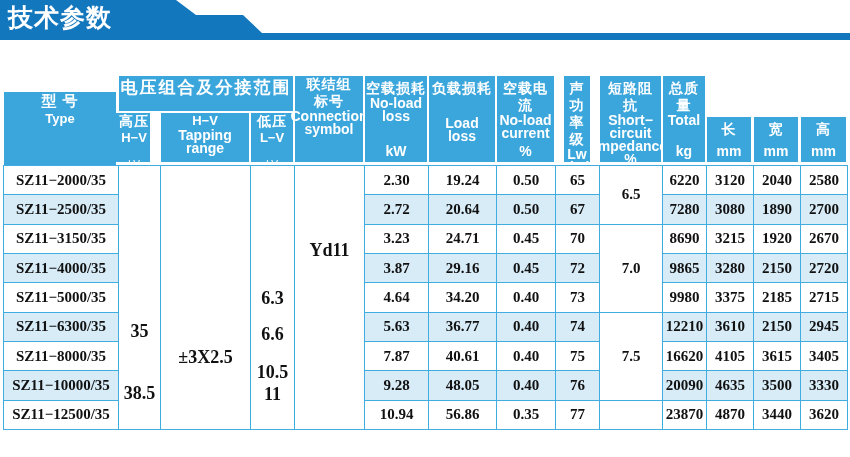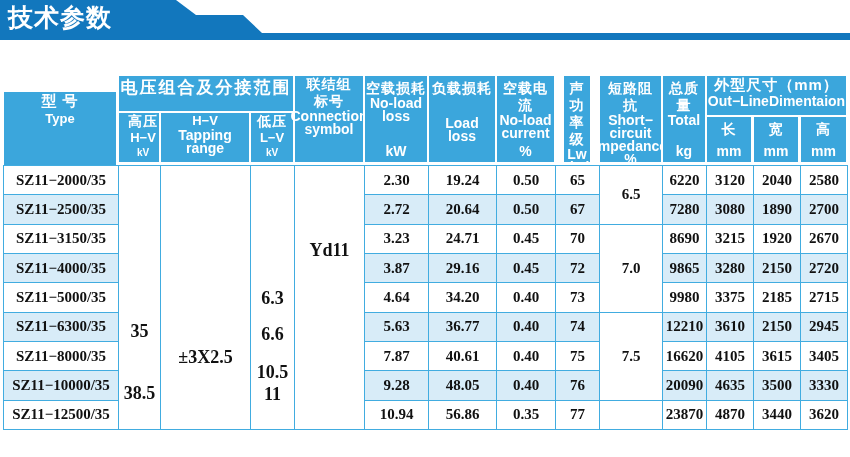--- a/index.html
+++ b/index.html
@@ -15,21 +15,21 @@
              font-size:15px;white-space:nowrap;}
 
   
   .hc{position:absolute;background:#3BA6DC;color:#fff;display:flex;flex-direction:column;
       align-items:center;justify-content:flex-start;text-align:center;box-sizing:border-box;}
   .hc .zh{font-weight:bold;font-size:14px;line-height:17px;letter-spacing:1px;}
   .hc .zhbig{font-weight:bold;font-size:17px;letter-spacing:2px;}
   .hc .zhmid{font-weight:bold;font-size:15px;letter-spacing:1px;}
   .hc .en{font-weight:bold;font-size:14px;line-height:13px;}
   .hc .enmid{font-weight:bold;font-size:13px;line-height:16px;}
-  .hc .unit{font-weight:bold;font-size:10px;line-height:13px;}
+  .hc .unit{font-weight:normal;font-size:10px;line-height:13px;margin-top:12px;}
   .hc .push{margin-top:auto;}
   .hc.pad{padding:4px 1px;}
 
   
   #dtable{position:absolute;left:3px;top:165px;width:844px;height:265px;
           border-collapse:collapse;table-layout:fixed;}
   #dtable td{border:1.5px solid #41ACE0;text-align:center;vertical-align:middle;
              font-family:"Liberation Serif",serif;font-weight:bold;font-size:15px;
              color:#111;padding:0;background:#fff;}
   #dtable tbody tr:nth-child(even) td{background:#D8ECF8;}
@@ -51,21 +51,21 @@
 
   <div class="hc" style="left:4px;top:92px;width:112px;height:106px;">
     <div class="zhmid">型  号</div>
     <div class="enmid">Type</div>
   </div>
 
   <div class="hc" style="left:119px;top:76px;width:174px;height:35px;">
     <div class="zhbig">电压组合及分接范围</div>
   </div>
 
-  <div class="hc" style="left:119px;top:113px;width:40px;height:49px;padding-left:8px;">
+  <div class="hc" style="left:110px;top:113px;width:40px;height:49px;padding-left:8px;">
     <div class="zh">高压</div>
     <div class="enmid">H−V</div>
     <div class="unit">kV</div>
   </div>
 
   <div class="hc" style="left:161px;top:113px;width:88px;height:49px;">
     <div class="enmid">H−V</div>
     <div class="en">Tapping range</div>
   </div>
 
@@ -118,24 +118,20 @@
     <div class="en push">%</div>
   </div>
 
   <div class="hc pad" style="left:663px;top:76px;width:42px;height:86px;">
     <div class="zh">总质</div>
     <div class="zh">量</div>
     <div class="en">Total</div>
     <div class="en push">kg</div>
   </div>
 
-  <div class="hc" style="left:707px;top:76px;width:139px;height:39px;">
-    <div class="zhmid">外型尺寸（mm）</div>
-    <div class="en">Out−LineDimentaion</div>
-  </div>
 
   <div class="hc pad" style="left:707px;top:117px;width:44px;height:45px;">
     <div class="zh">长</div>
     <div class="en push">mm</div>
   </div>
   <div class="hc pad" style="left:754px;top:117px;width:44px;height:45px;">
     <div class="zh">宽</div>
     <div class="en push">mm</div>
   </div>
   <div class="hc pad" style="left:801px;top:117px;width:45px;height:45px;">

